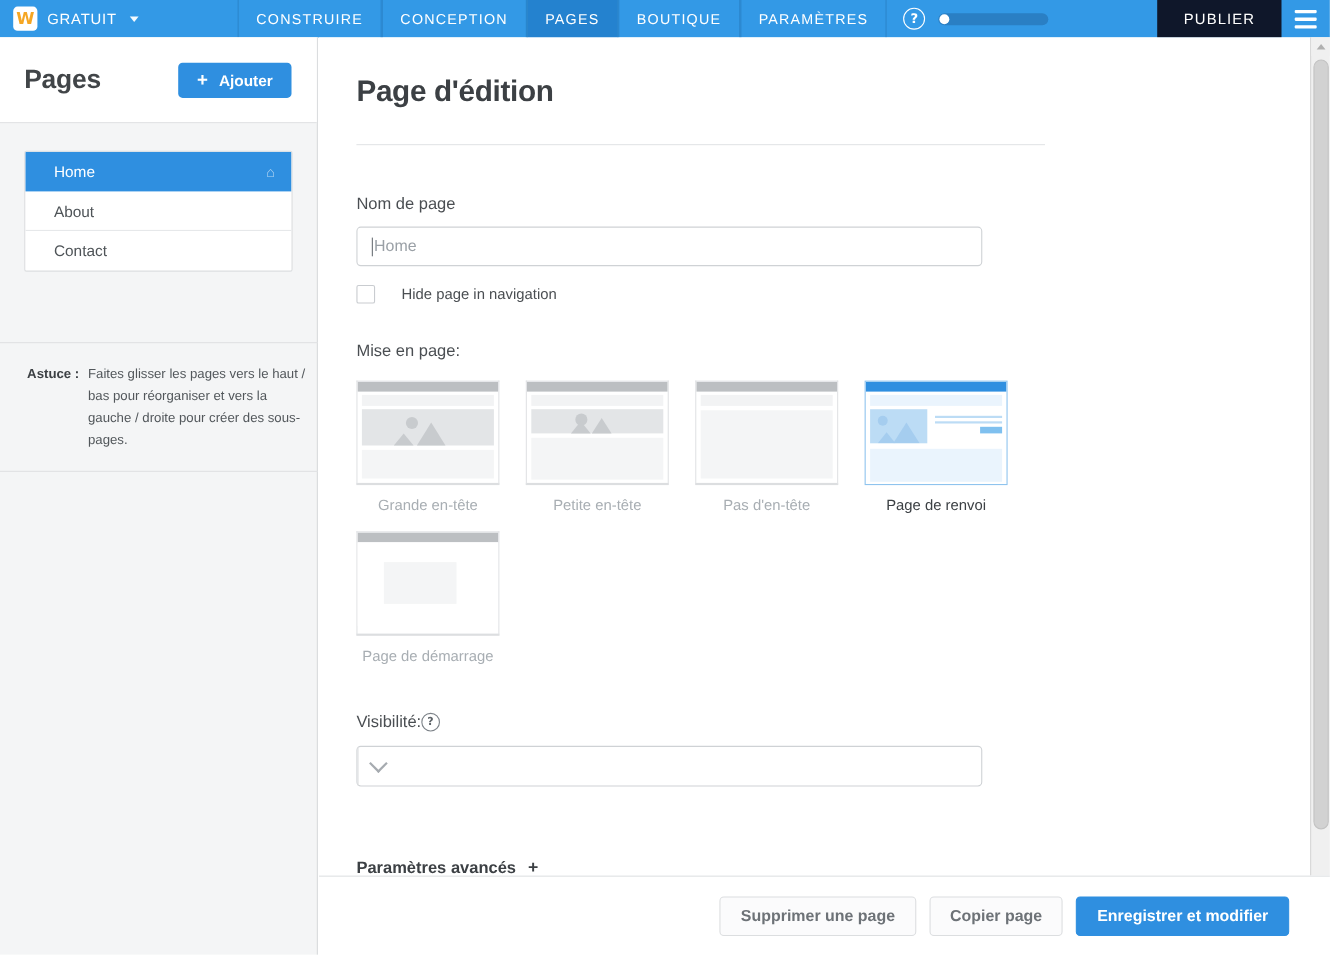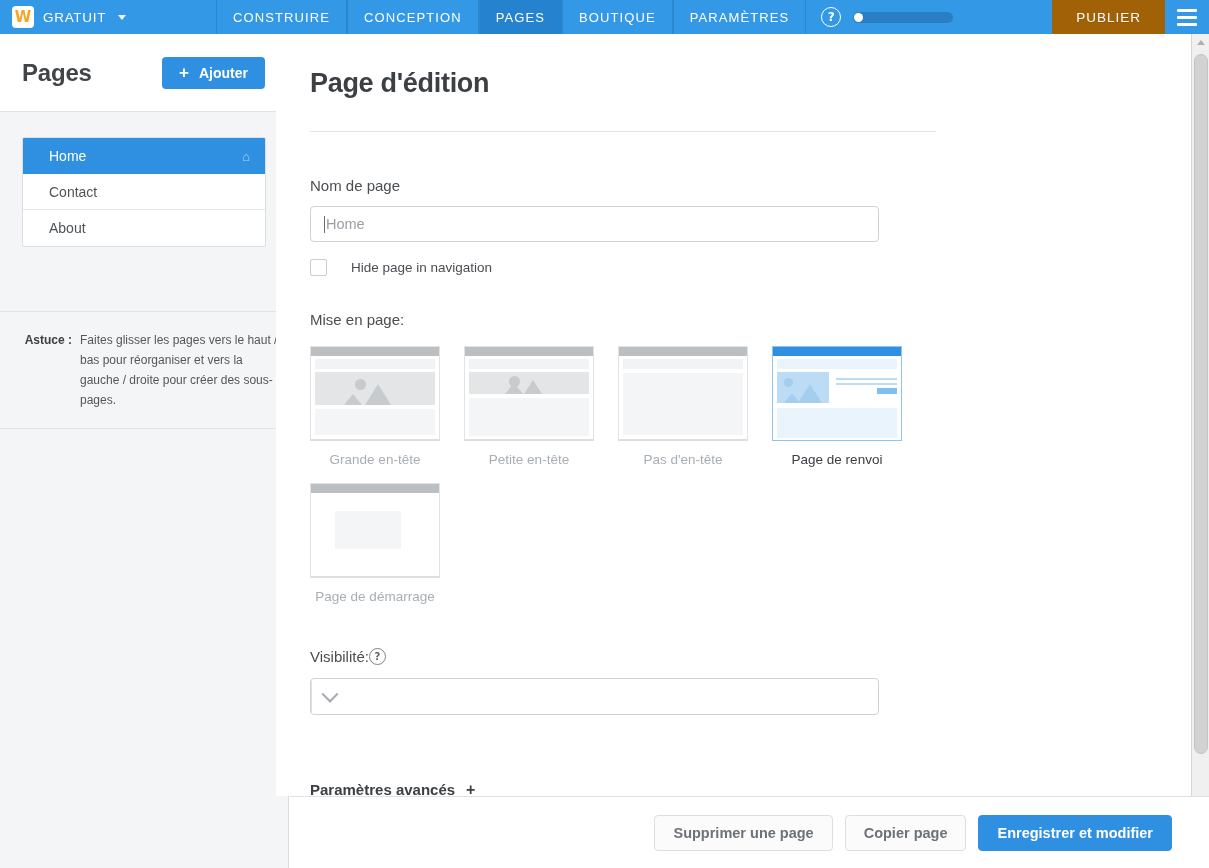--- a/index.html
+++ b/index.html
@@ -53,21 +53,21 @@
   }
   .slider{
     position:relative;width:100px;height:11px;border-radius:6px;background:#2a7fc4;
   }
   .slider-knob{
     position:absolute;left:1px;top:1px;width:9px;height:9px;border-radius:50%;
     background:#ffffff;
   }
   .publish{
     display:flex;align-items:center;justify-content:center;
-    background:#a16207;color:#ffffff;font-size:13.5px;letter-spacing:1px;
+    background:#0f172a;color:#ffffff;font-size:13.5px;letter-spacing:1px;
     padding:0 24px;text-shadow:0 1px 0 rgba(0,0,0,.12);
   }
   .hamburger{
     width:44px;display:flex;flex-direction:column;align-items:center;justify-content:center;gap:4px;
   }
   .hamburger span{display:block;width:20px;height:3px;background:#ffffff;border-radius:1px;}
 
   
   .leftpanel{
     position:absolute;left:0;top:34px;width:289px;height:834px;
@@ -103,21 +103,21 @@
     padding:18px 8px 18px 0;display:flex;
   }
   .tip-label{
     width:72px;flex:none;text-align:right;padding-right:8px;
     font-size:12px;font-weight:bold;color:#3c4044;line-height:20px;
   }
   .tip-text{font-size:12px;color:#52575b;line-height:20px;}
 
   
   .main{
-    position:absolute;left:276px;top:34px;width:901px;height:762px;
+    position:absolute;left:290px;top:34px;width:901px;height:762px;
     background:#ffffff;box-sizing:border-box;overflow:hidden;
   }
   .main-inner{padding:0 0 0 34px;}
   .page-title{
     font-size:27px;color:#3c4044;font-weight:bold;letter-spacing:-.3px;
     padding-top:34px;
   }
   .rule{height:1px;background:#e3e5e7;width:626px;margin-top:32px;}
   .field-label{font-size:15px;color:#4a4e52;margin-top:45px;}
   .text-input{
@@ -290,24 +290,24 @@
         <span>Ajouter</span>
       </div>
     </div>
 
     <div class="pagelist">
       <div class="page-item selected">
         <span>Home</span>
         <span class="home-icon">⌂</span>
       </div>
       <div class="page-item">
+        <span>About</span>
+      </div>
+      <div class="page-item">
         <span>Contact</span>
-      </div>
-      <div class="page-item">
-        <span>About</span>
       </div>
     </div>
 
     <div class="tipbox">
       <div class="tip-label">Astuce :</div>
       <div class="tip-text">Faites glisser les pages vers le haut / bas pour réorganiser et vers la gauche / droite pour créer des sous-pages.</div>
     </div>
   </div>
 
   <div class="main">

